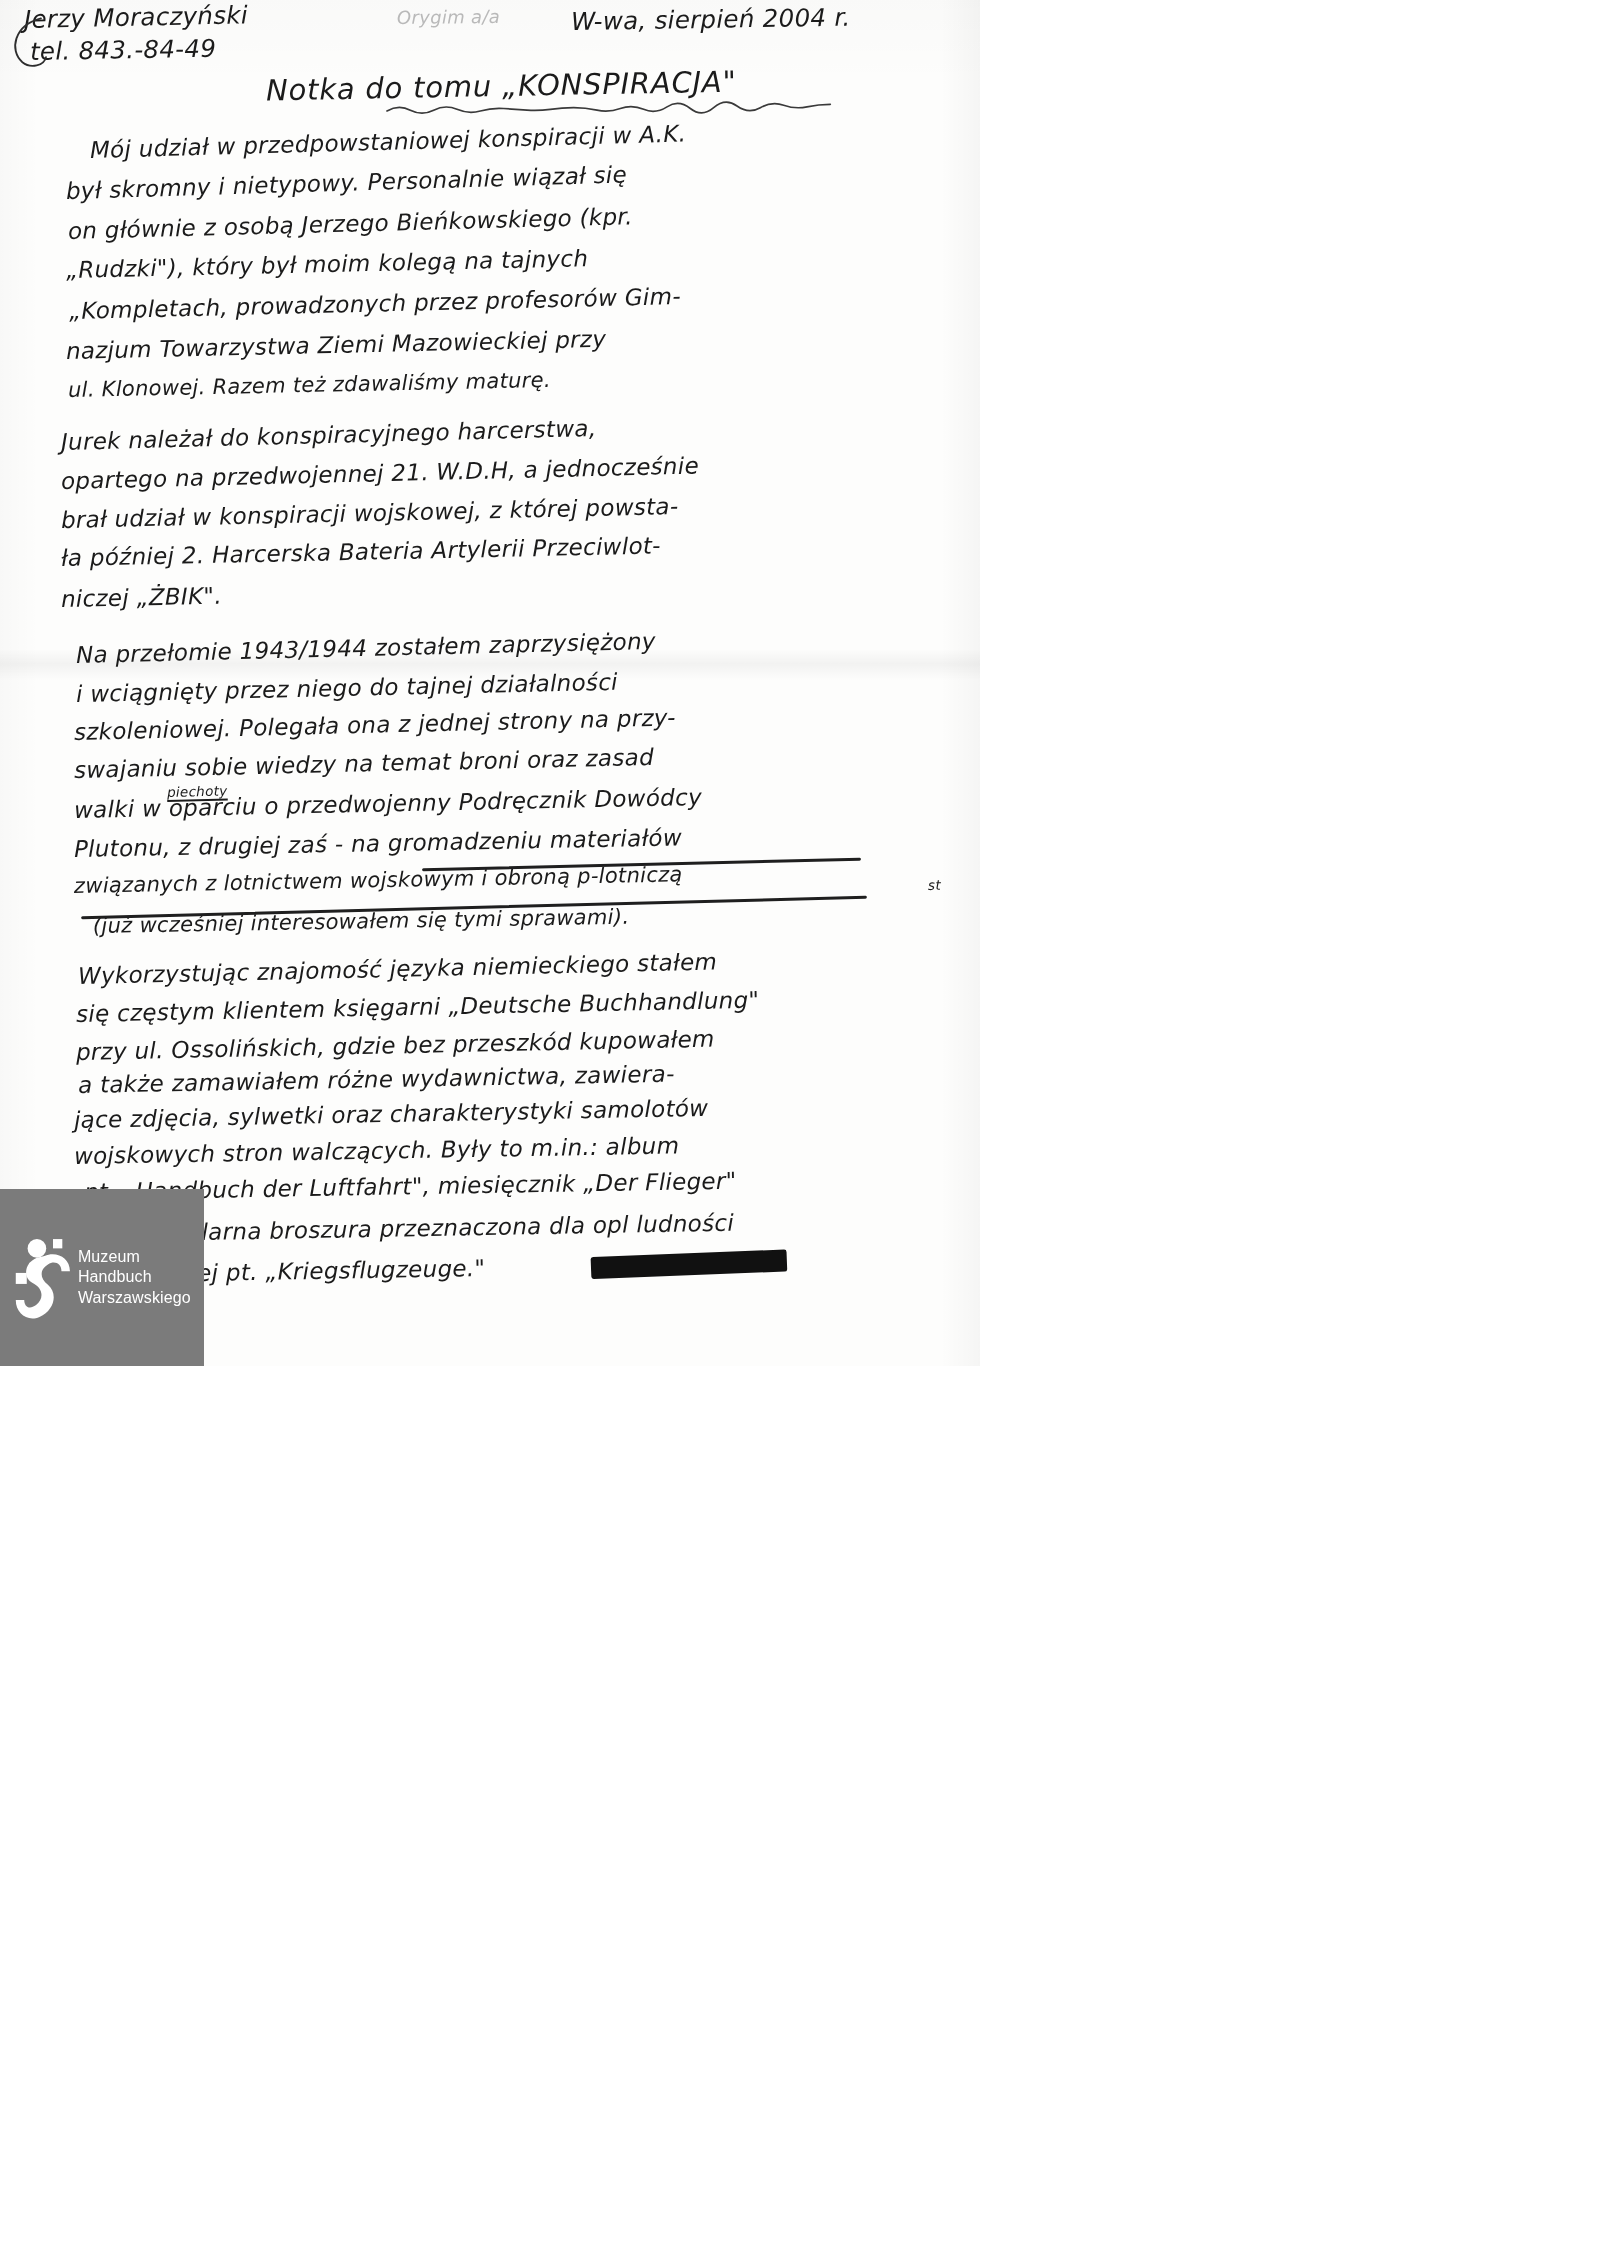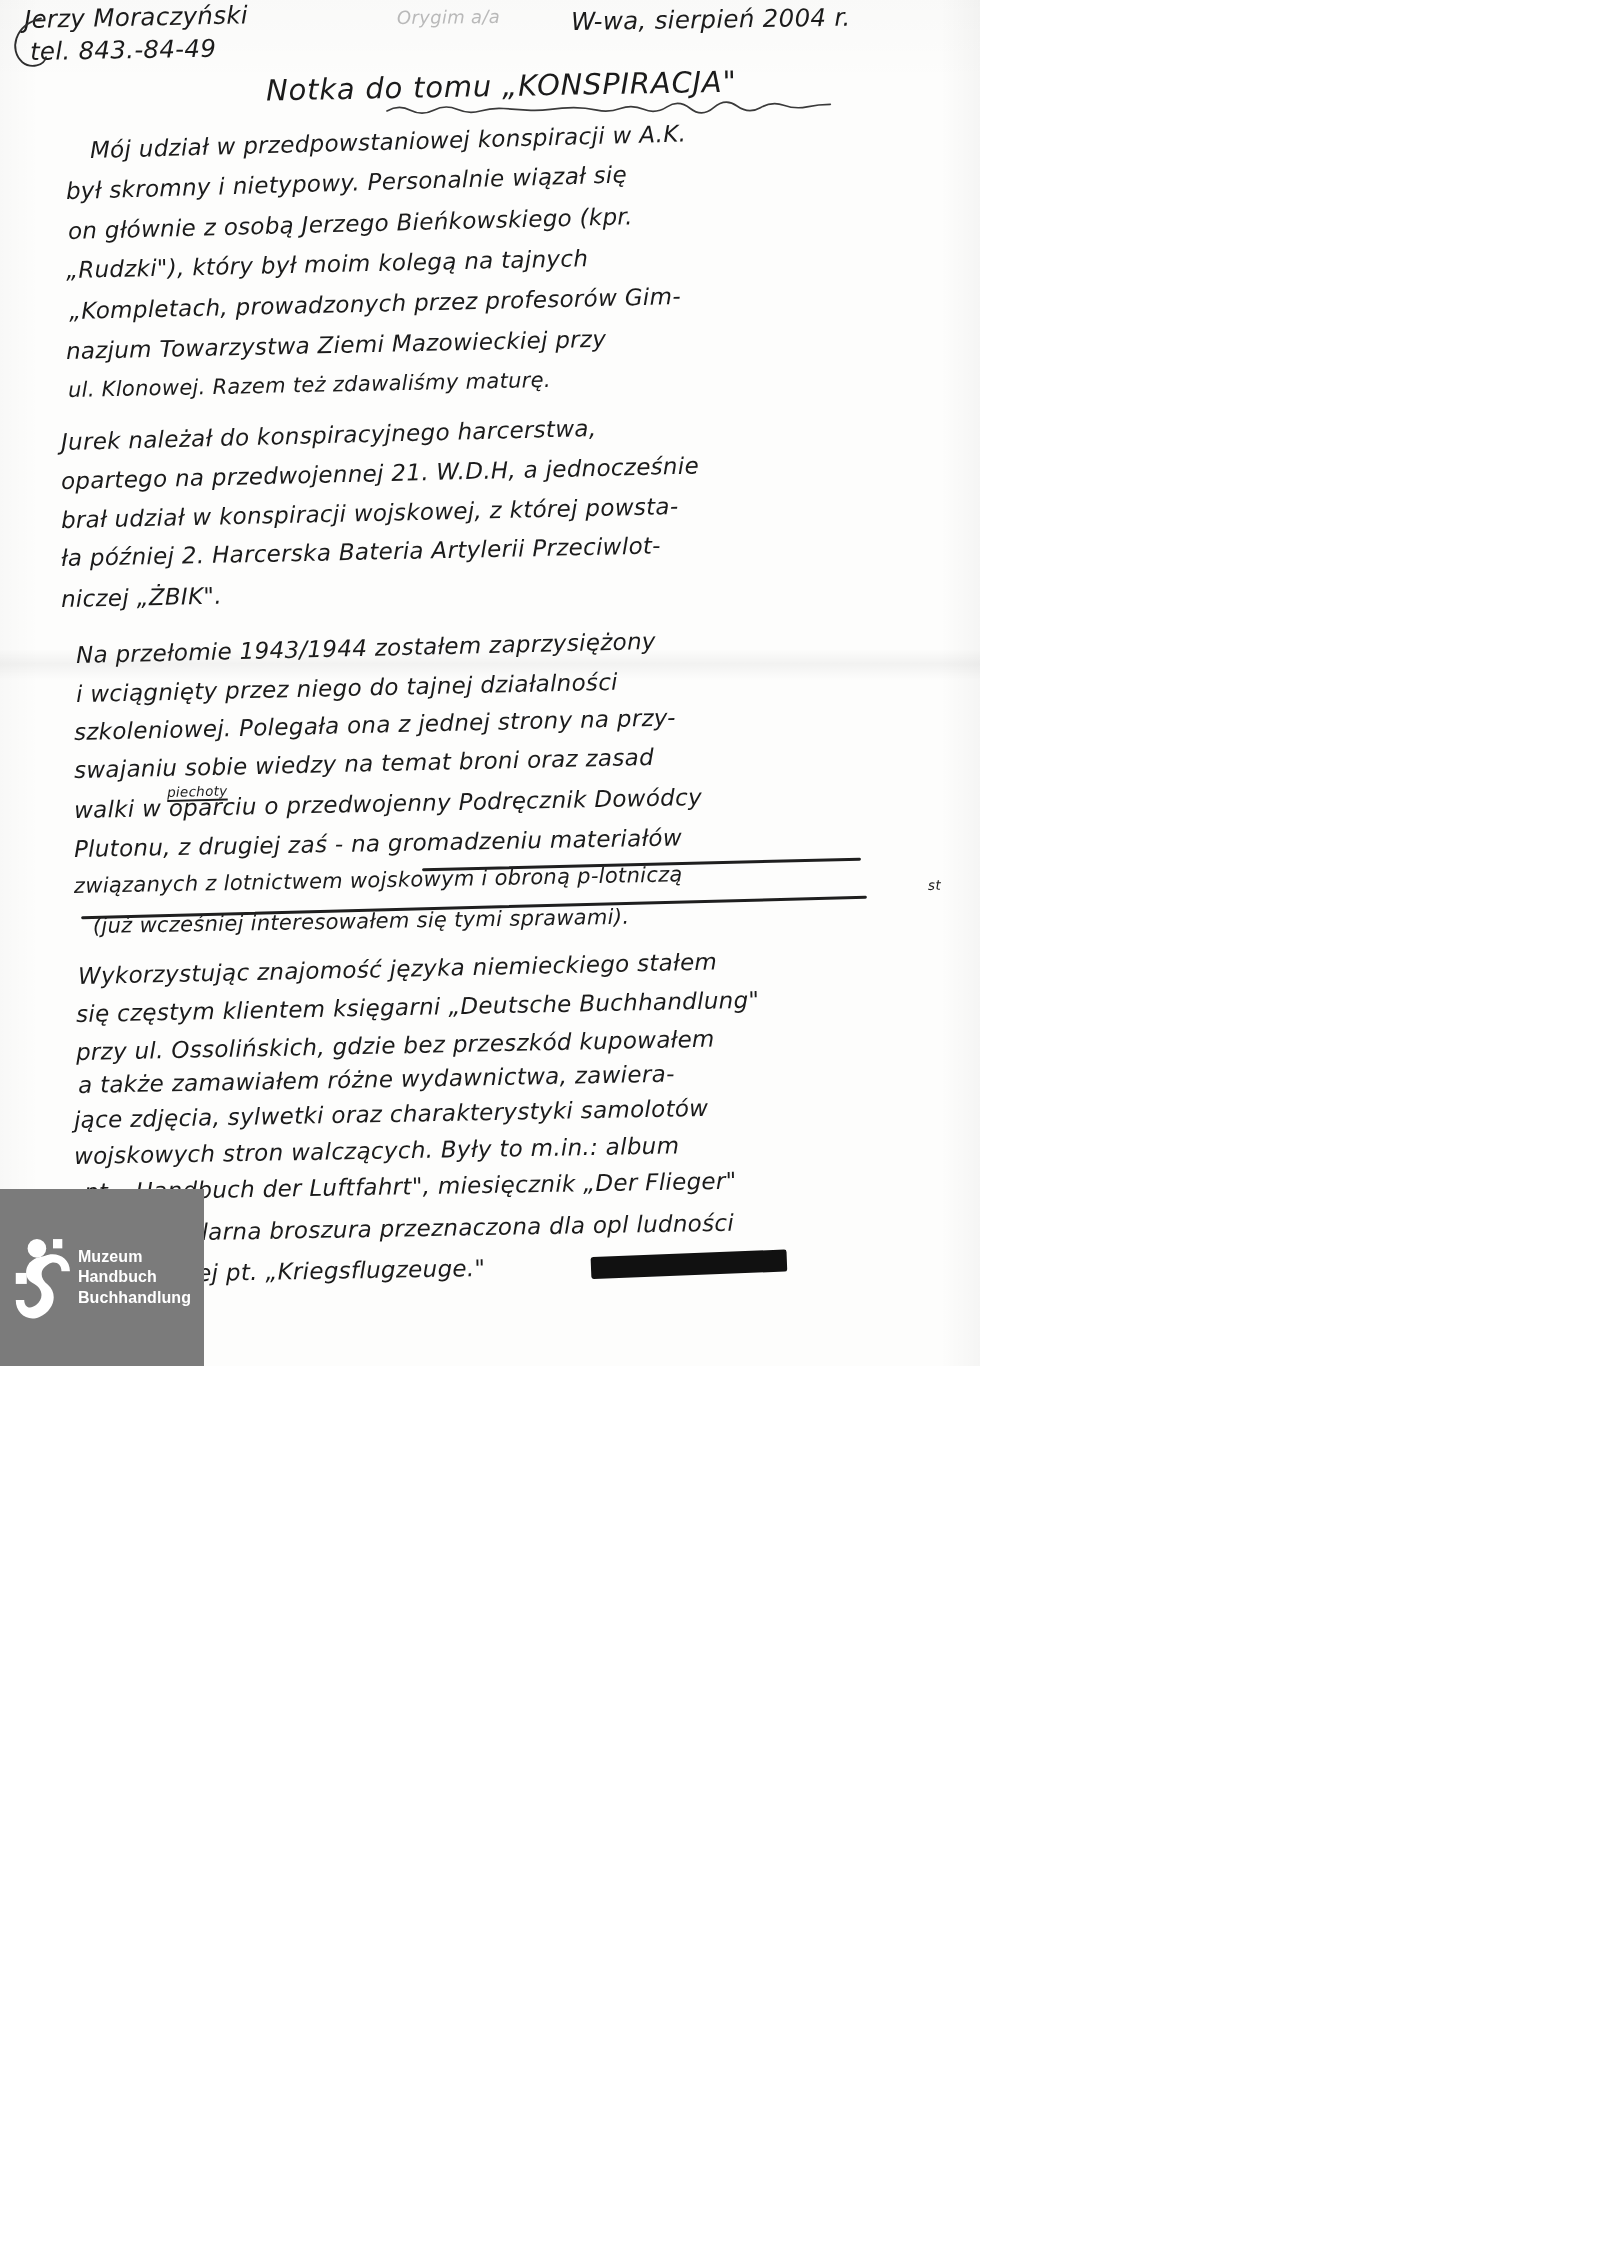--- a/index.html
+++ b/index.html
@@ -72,21 +72,21 @@
     display: flex;
     align-items: center;
     gap: 8.4px;
     padding-left: 13.5px;
     box-sizing: border-box;
   }
   #wm-mark { width: 56px; height: 88px; flex: 0 0 auto; }
   #wm-text {
     color: #ffffff;
     font-family: "Liberation Sans", sans-serif;
-    font-weight: 700;
+    font-weight: 400;
     font-size: 16px;
     line-height: 1.28;
     letter-spacing: 0.1px;
   }
   #wm-text div { white-space: nowrap; }
 </style>
 </head>
 <body>
 
 <div id="page">
@@ -164,18 +164,18 @@
       <path d="M27 28 C12 34, 10 52, 22 58 C34 64, 36 76, 26 84
                C18 90, 12 86, 12 78 L2 78 C2 94, 16 104, 30 98
                C48 90, 52 70, 40 60 C30 52, 30 42, 40 36
                C48 31, 56 35, 56 44 L66 44 C66 28, 50 20, 36 26 Z" fill="#ffffff"></path>
       <path d="M36 30 C22 36, 20 54, 32 60 C44 66, 46 78, 36 86
                C28 92, 22 88, 22 80 L12 80 C12 96, 26 104, 40 98" fill="none" stroke="#ffffff" stroke-width="0"></path>
     </svg>
     <div id="wm-text">
       <div>Muzeum</div>
       <div>Handbuch</div>
-      <div>Buchhandlung</div>
+      <div>Warszawskiego</div>
     </div>
   </div>
 
 </div>
 
 
 </body></html>

